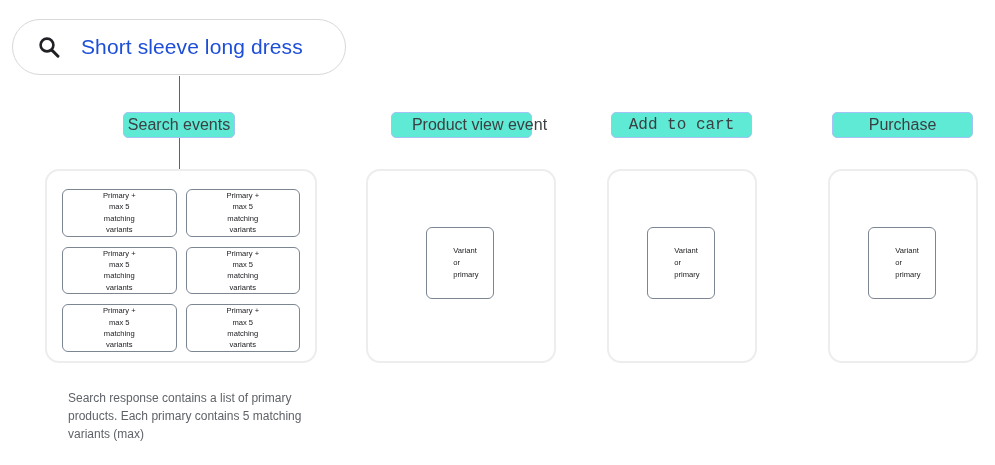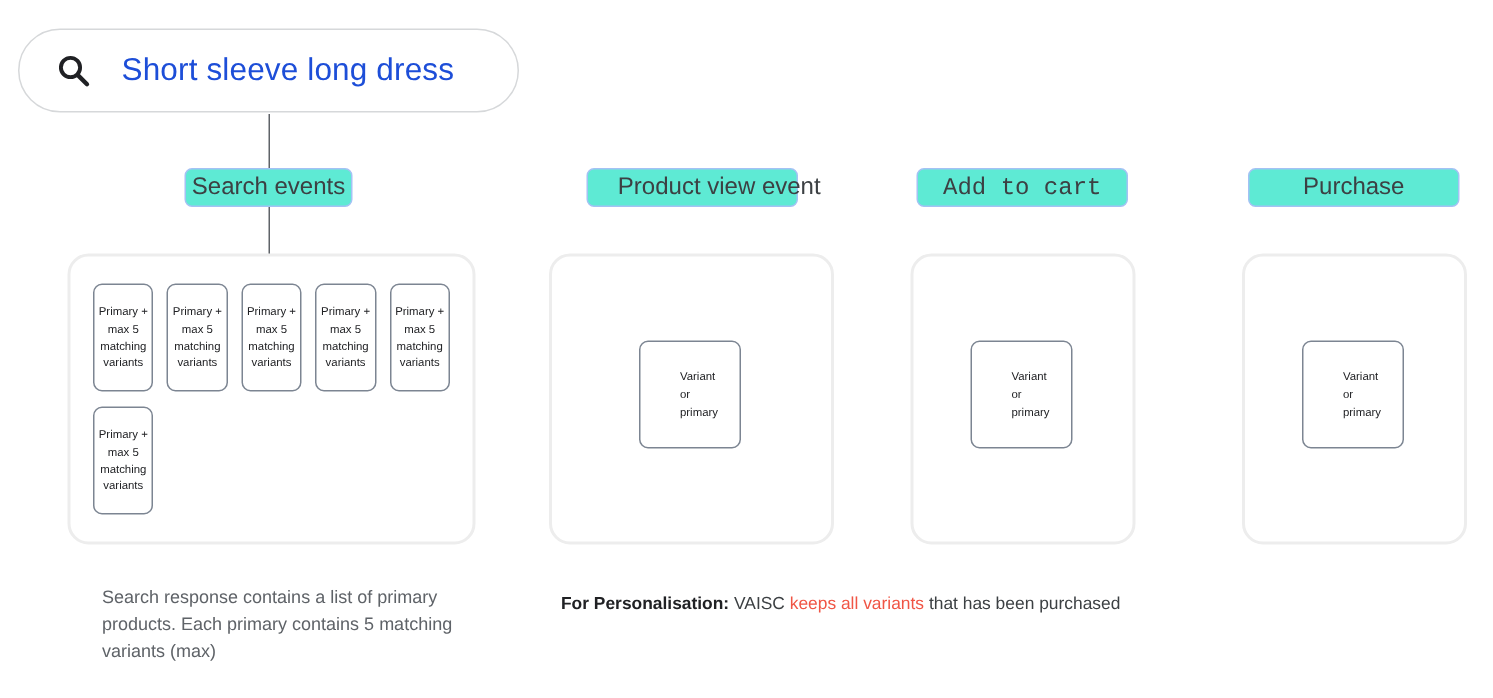--- a/index.html
+++ b/index.html
@@ -87,21 +87,21 @@
   .card-search { left: 45px;  top: 169px; width: 272px; height: 194px; }
   .card-view   { left: 366px; top: 169px; width: 190px; height: 194px; }
   .card-cart   { left: 607px; top: 169px; width: 150px; height: 194px; }
   .card-buy    { left: 828px; top: 169px; width: 150px; height: 194px; }
 
   
   .variant-grid {
     position: absolute;
     left: 0; top: 0; right: 0; bottom: 0;
     display: grid;
-    grid-template-columns: repeat(5, 1fr);
+    grid-template-columns: repeat(2, 1fr);
     grid-template-rows: repeat(2, 1fr);
     column-gap: 9px;
     row-gap: 10px;
     padding: 18px 15px;
     box-sizing: border-box;
   }
   .mini-box {
     box-sizing: border-box;
     border: 1.1px solid #7c8592;
     border-radius: 6px;
@@ -230,14 +230,13 @@
 
 <div class="card card-buy">
   <div class="single-box">Variant
 or
 primary</div>
 </div>
 
 <div class="caption-left">Search response contains a list of primary products. Each primary contains 5 matching variants (max)</div>
 
 <div class="notes">
-  <div class="note-line"><b>For Personalisation:</b><span> VAISC </span><span class="hl">keeps all variants</span><span> that has been purchased</span></div>
 </div>
 
 </body></html>

